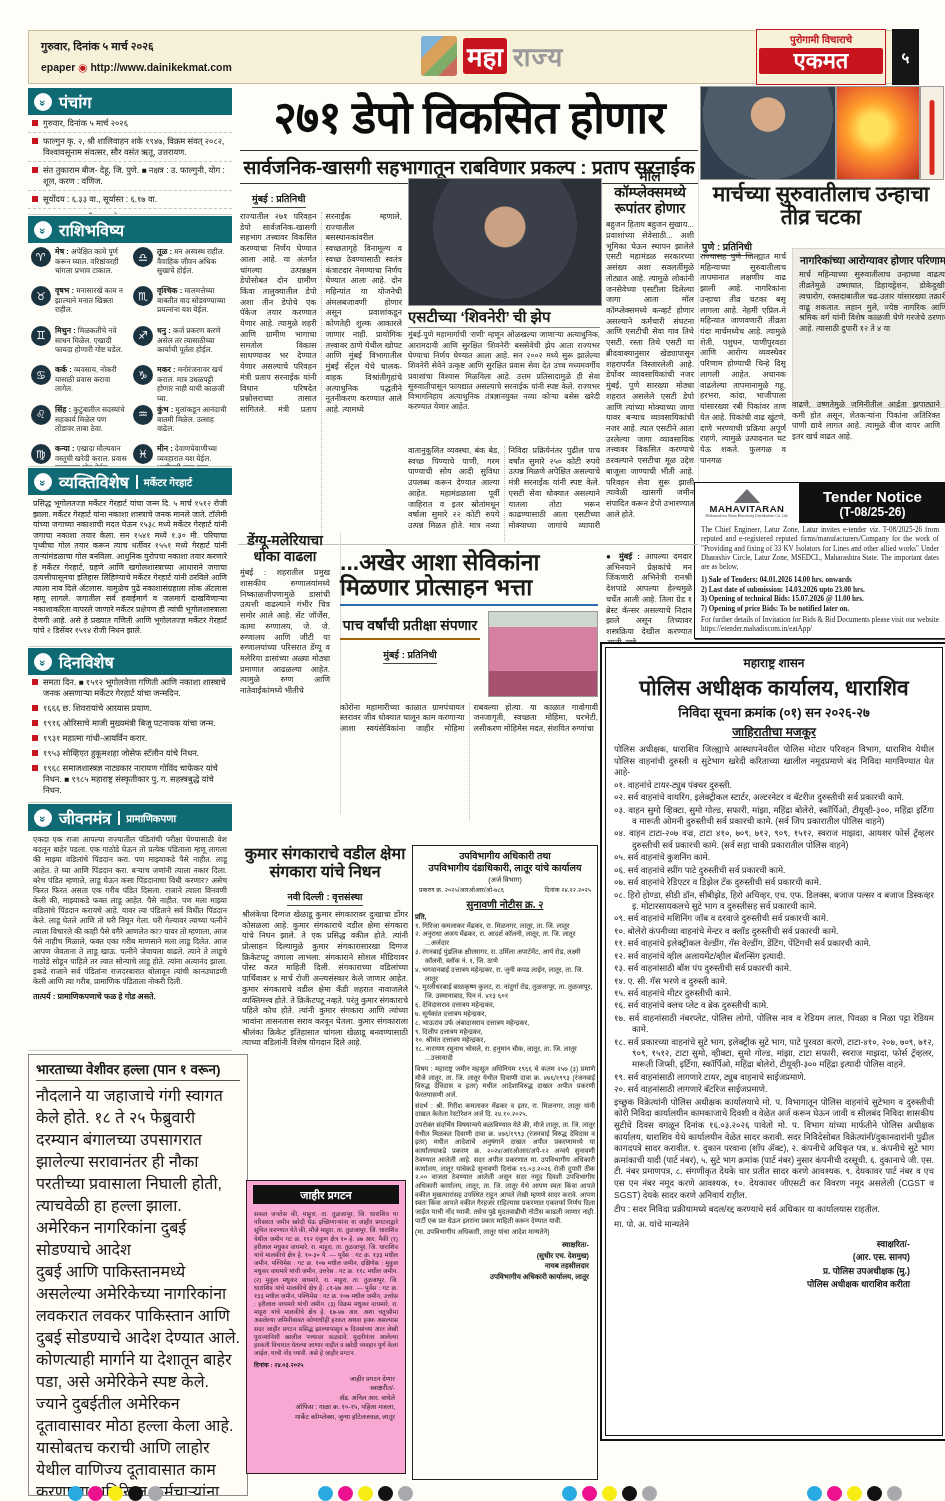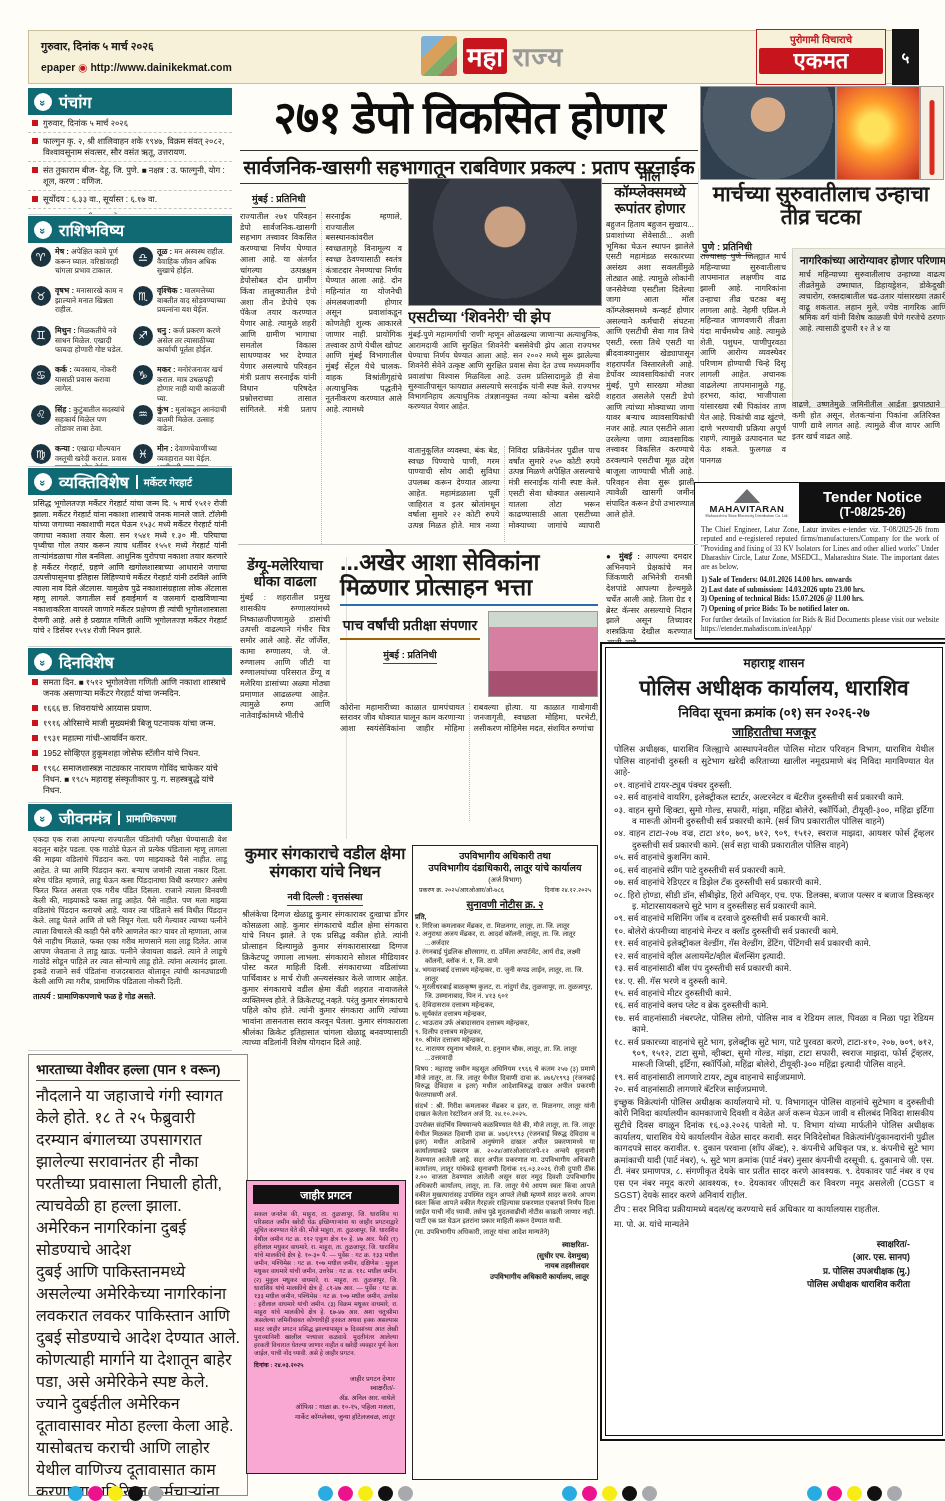--- a/index.html
+++ b/index.html
@@ -249,21 +249,21 @@
         <div class="pline" style="border-bottom:none;padding:2px 4px;">
           <span class="rsq"></span>
           <span>१९१६ ओरिसाचे माजी मुख्यमंत्री बिजू पटनायक यांचा जन्म.</span>
         </div>
         <div class="pline" style="border-bottom:none;padding:2px 4px;">
           <span class="rsq"></span>
           <span>१९३१ महात्मा गांधी-आयर्विन करार.</span>
         </div>
         <div class="pline" style="border-bottom:none;padding:2px 4px;">
           <span class="rsq"></span>
-          <span>1952 सोव्हिएत हुकूमशहा जोसेफ स्टॅलीन यांचे निधन.</span>
+          <span>१९५३ सोव्हिएत हुकूमशहा जोसेफ स्टॅलीन यांचे निधन.</span>
         </div>
         <div class="pline" style="border-bottom:none;padding:2px 4px;">
           <span class="rsq"></span>
           <span>१९६८ समाजशास्त्रज्ञ नाट्यकार नारायण गोविंद चाफेकर यांचे निधन. ■ १९८५ महाराष्ट्र संस्कृतीकार पु. ग. सहस्त्रबुद्धे यांचे निधन.</span>
         </div>
       </div>
   </div>
 
   <div class="abs clip" style="left:28px;top:804px;width:204px;height:246px;border-bottom:1px solid #cfcfcf;">
     <div class="sechead">
@@ -344,21 +344,21 @@
       </div>
     <div class="mvbody" style="padding-top:1px;">For further details of Invitation for Bids &amp; Bid Documents please visit our website https://etender.mahadiscom.in/eatApp/</div>
     <div class="mvfoot">
       <span>PRO 042/2026</span>
       <span>Chief Engineer, Latur Zone, Latur</span>
     </div>
   </div>
 
   <div class="abs rule-h" style="left:238px;top:544px;width:460px;"></div>
 
-  <div class="abs clip" style="left:240px;top:557px;width:90px;height:282px;border-right:1px solid #ddd;padding-right:16px;">
+  <div class="abs clip" style="left:240px;top:532px;width:90px;height:282px;border-right:1px solid #ddd;padding-right:10px;">
     <div class="ahead">डेंग्यू-मलेरियाचा धोका वाढला</div>
     <div class="bodytxt just" style="margin-top:4px;">मुंबई : शहरातील प्रमुख शासकीय रुग्णालयांमध्ये निष्काळजीपणामुळे डासांची उत्पत्ती वाढल्याने गंभीर चित्र समोर आले आहे. सेंट जॉर्जेस, कामा रुग्णालय, जे. जे. रुग्णालय आणि जीटी या रुग्णालयांच्या परिसरात डेंग्यू व मलेरिया डासांच्या अळ्या मोठ्या प्रमाणात आढळल्या आहेत. त्यामुळे रुग्ण आणि नातेवाईकांमध्ये भीतीचे</div>
   </div>
 
   <div class="abs" style="left:340px;top:550px;width:258px;">
     <div style="font-size:23px;font-weight:800;line-height:1.1;border-bottom:2px solid #2b6cb0;padding-bottom:3px;">...अखेर आशा सेविकांना मिळणार प्रोत्साहन भत्ता</div>
     <div style="display:flex;gap:8px;margin-top:5px;">
       <div style="flex:1;">
         <div style="font-size:14px;font-weight:bold;text-align:center;border-bottom:2px solid #a16207;padding:4px 0;">पाच वर्षांची प्रतीक्षा संपणार</div>
         <div style="text-align:center;margin-top:4px;"><span class="byline byline-u">मुंबई : प्रतिनिधी</span></div>

